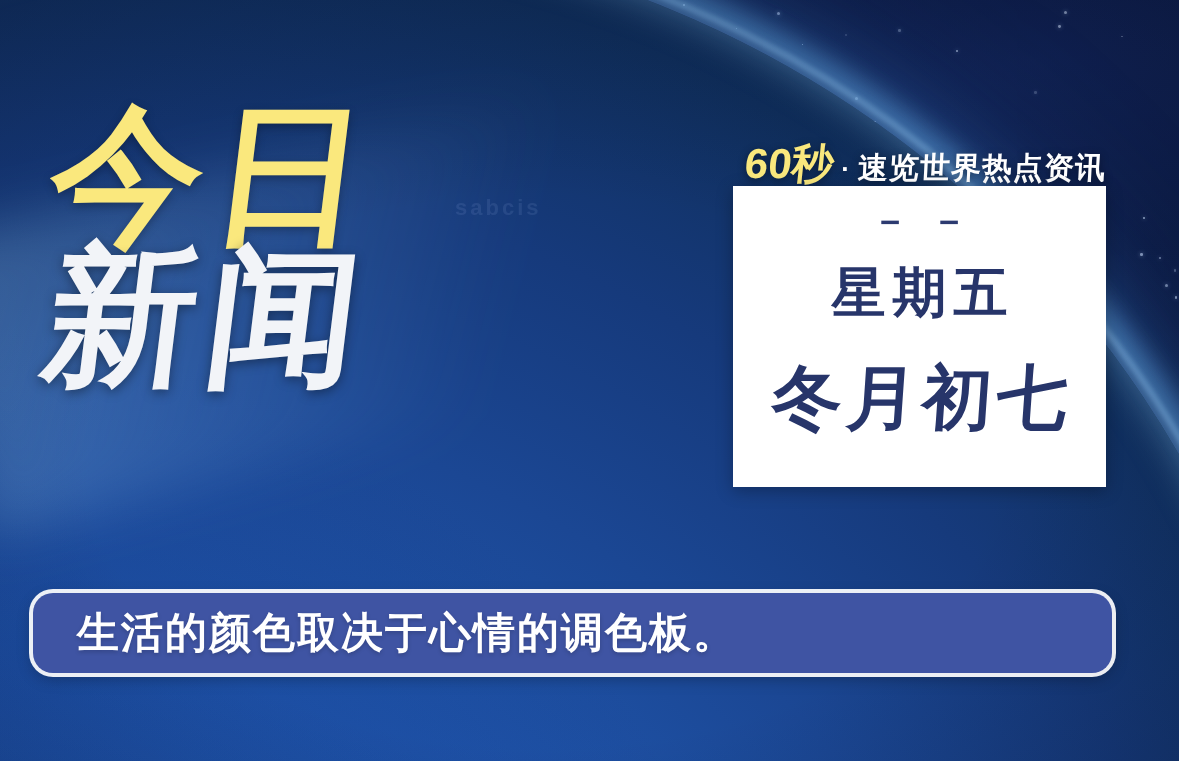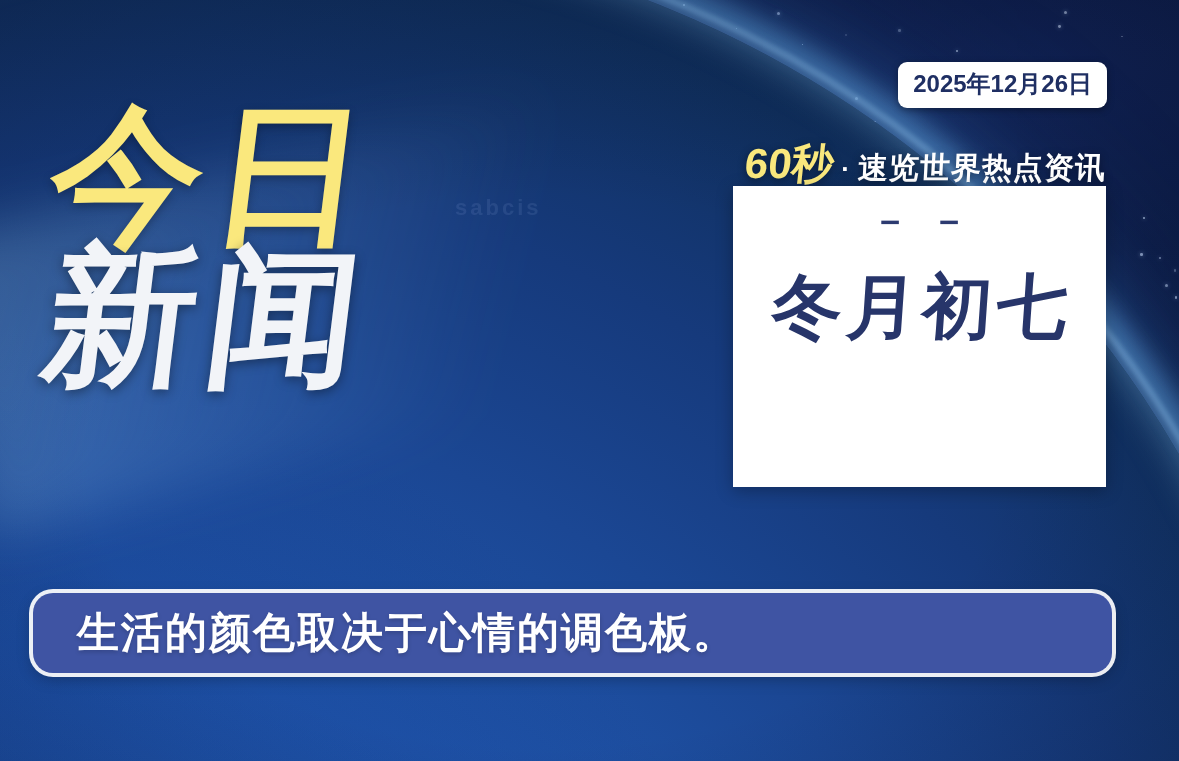--- a/index.html
+++ b/index.html
@@ -307,33 +307,33 @@
   </div>
   <div class="vignette"></div>
 
   <div class="watermark">sabcis</div>
 
   <div class="title-block">
     <div class="title-line title-jinri">今日</div>
     <div class="title-line title-xinwen">新闻</div>
   </div>
 
-  <div class="date-pill">2025年12月26日</div>
 
   <div class="tagline">
     <span class="tag-60">60秒</span>
     <span class="tag-dot">·</span>
     <span class="tag-rest">速览世界热点资讯</span>
   </div>
 
   <div class="card">
     <div class="issue">
       <span class="dash">－</span>
       <span class="dash">－</span>
     </div>
+    <div class="weekday">星期五</div>
     <div class="lunar">冬月初七</div>
   </div>
 
   <div class="quote-banner">
     <span class="quote-text">生活的颜色取决于心情的调色板。</span>
   </div>
 
 </div>
 
 </body></html>

